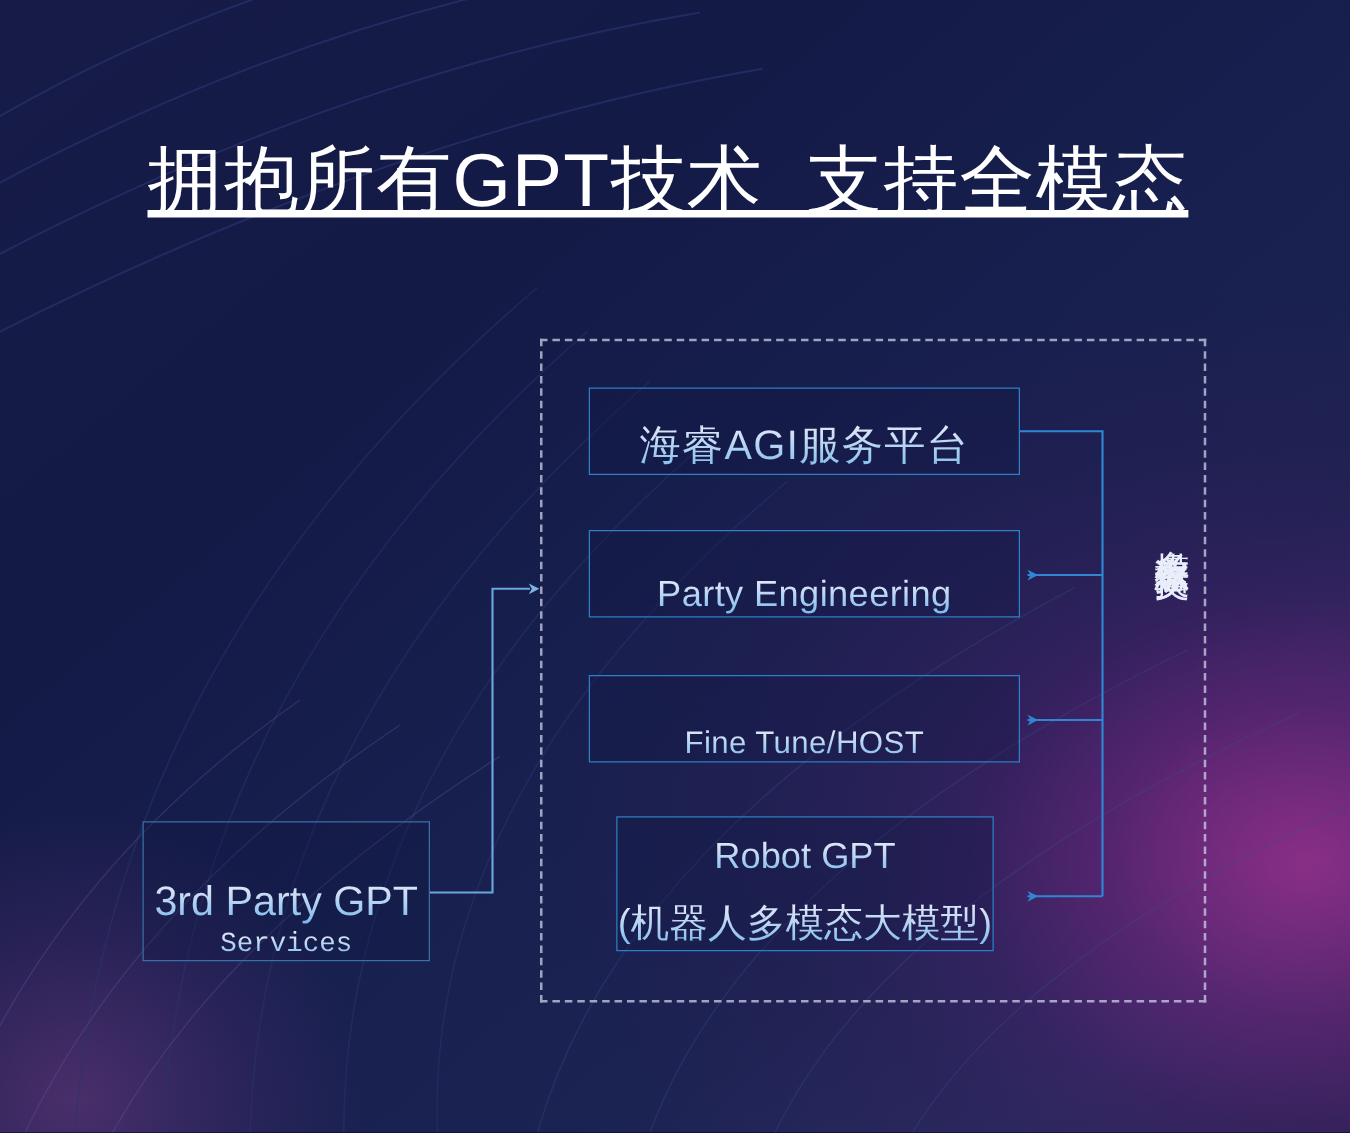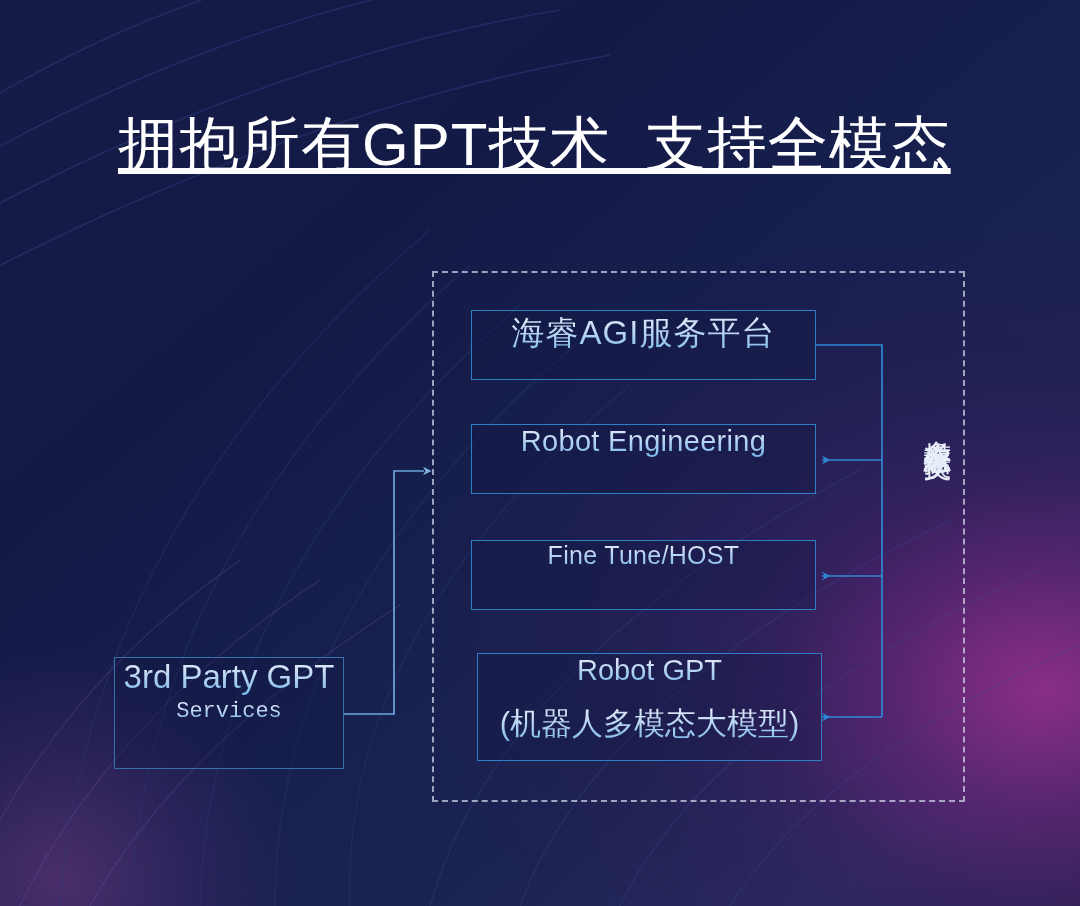--- a/index.html
+++ b/index.html
@@ -55,42 +55,42 @@
 
   
   .node {
     position: absolute;
     box-sizing: border-box;
     border: 1.5px solid #2f7fc4;
     background: rgba(17,24,66,0.30);
     display: flex;
     flex-direction: column;
     align-items: center;
-    justify-content: flex-start;
+    justify-content: flex-end;
     text-align: center;
   }
   .node .line1,
   .node .line2 {
     background: linear-gradient(to bottom, #e8eefc 0%, #cfe0f5 30%, #74b6ec 100%);
     -webkit-background-clip: text;
     background-clip: text;
     color: transparent;
     white-space: nowrap;
   }
 
   #node-platform { left: 471px; top: 310px; width: 345px; height: 70px; }
   #node-platform .line1 { font-size: 33px; letter-spacing: 1px; }
 
   #node-prompt { left: 471px; top: 424px; width: 345px; height: 70px; }
   #node-prompt .line1 { font-size: 29px; letter-spacing: 0.3px; }
 
   #node-finetune { left: 471px; top: 540px; width: 345px; height: 70px; }
   #node-finetune .line1 { font-size: 25px; letter-spacing: 0.3px; }
 
-  #node-robot { left: 477px; top: 653px; width: 345px; height: 108px; }
+  #node-robot { left: 493px; top: 653px; width: 302px; height: 108px; }
   #node-robot .line1 { font-size: 29px; }
   #node-robot .line2 { font-size: 31px; margin-top: 16px; }
 
   #node-thirdparty {
     left: 114px; top: 657px; width: 230px; height: 112px;
     border-color: #3a6fa8;
   }
   #node-thirdparty .line1 { font-size: 33px; }
   #node-thirdparty .line2 { font-size: 22px; margin-top: 3px; font-family: Liberation Mono, monospace; }
 
@@ -173,21 +173,21 @@
     <g stroke="#6ba7dd" stroke-width="1.7" fill="none">
       <path d="M 344 714 L 394 714 L 394 471 L 424 471" marker-end="url(#arrow-right)"></path>
     </g>
   </svg>
 
   <div class="node" id="node-platform">
     <div class="line1">海睿AGI服务平台</div>
   </div>
 
   <div class="node" id="node-prompt">
-    <div class="line1">Robot Engineering</div>
+    <div class="line1">Party Engineering</div>
   </div>
 
   <div class="node" id="node-finetune">
     <div class="line1">Fine Tune/HOST</div>
   </div>
 
   <div class="node" id="node-robot">
     <div class="line1">Robot GPT</div>
     <div class="line2">(机器人多模态大模型)</div>
   </div>

